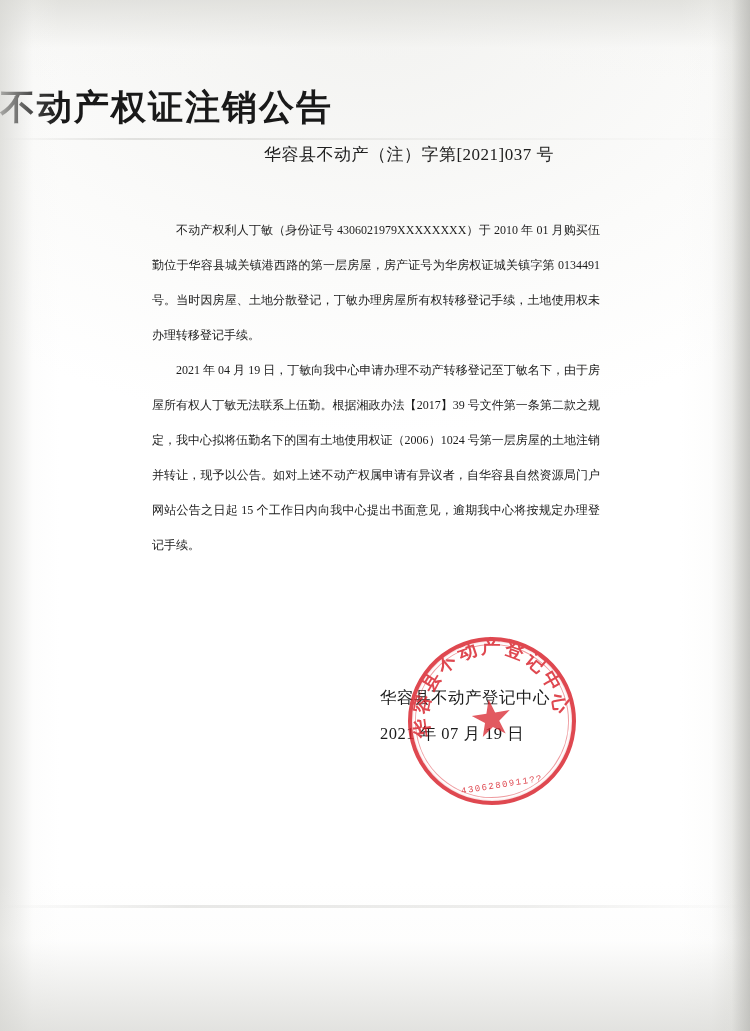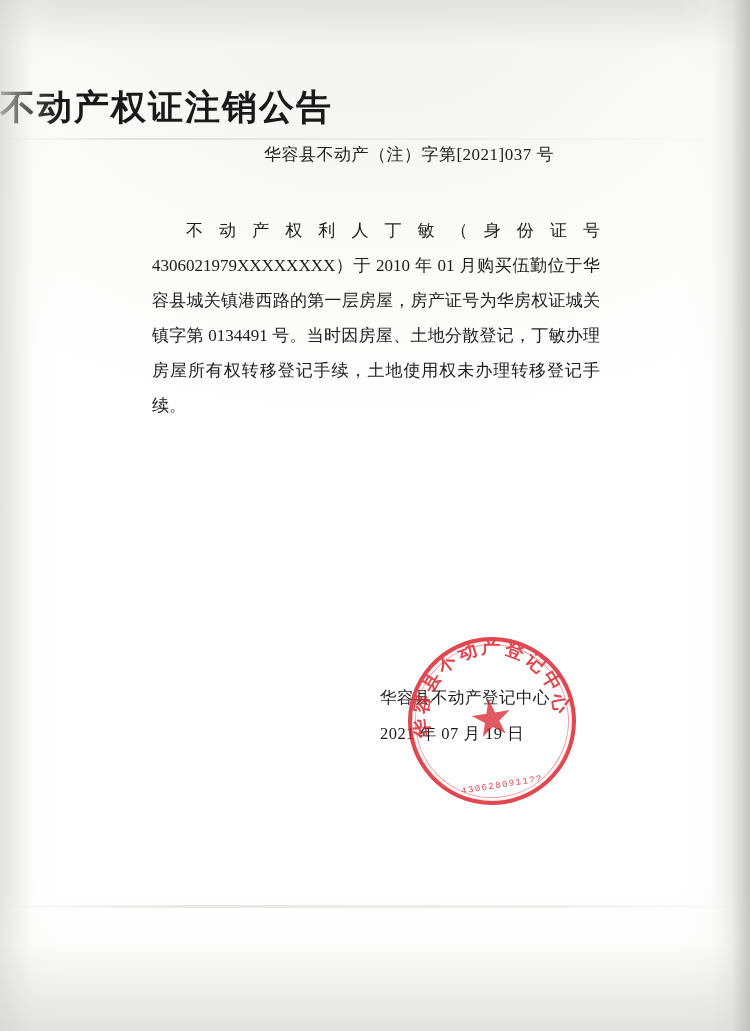--- a/index.html
+++ b/index.html
@@ -107,21 +107,21 @@
     color: #202020;
     letter-spacing: 0.5px;
     margin-left: 34px;
   }
 
   .body-text {
     position: absolute;
     left: 152px;
     top: 213px;
     width: 448px;
-    font-size: 17px;
+    font-size: 12px;
     line-height: 35px;
     color: #1b1b1b;
     text-align: justify;
     text-justify: inter-ideograph;
   }
   .body-text p {
     margin: 0 0 0 0;
     text-indent: 2em;
   }
 
@@ -209,20 +209,21 @@
 <div class="scan">
 
   <div class="doc">
 
     <div class="title">不动产权证注销公告</div>
 
     <div class="subtitle">华容县不动产（注）字第[2021]037 号</div>
 
     <div class="body-text">
       <p>不动产权利人丁敏（身份证号 4306021979XXXXXXXX）于 2010 年 01 月购买伍勤位于华容县城关镇港西路的第一层房屋，房产证号为华房权证城关镇字第 0134491 号。当时因房屋、土地分散登记，丁敏办理房屋所有权转移登记手续，土地使用权未办理转移登记手续。</p>
+      <p>2021 年 04 月 19 日，丁敏向我中心申请办理不动产转移登记至丁敏名下，由于房屋所有权人丁敏无法联系上伍勤。根据湘政办法【2017】39 号文件第一条第二款之规定，我中心拟将伍勤名下的国有土地使用权证（2006）1024 号第一层房屋的土地注销并转让，现予以公告。如对上述不动产权属申请有异议者，自华容县自然资源局门户网站公告之日起 15 个工作日内向我中心提出书面意见，逾期我中心将按规定办理登记手续。</p>
     </div>
 
     <div class="sign-block">
       <div class="sign-line">华容县不动产登记中心</div>
       <div class="sign-line">2021 年 07 月 19 日</div>
     </div>
 
     <div class="seal">
       <div class="ring"></div>
       <div class="ring2"></div>

